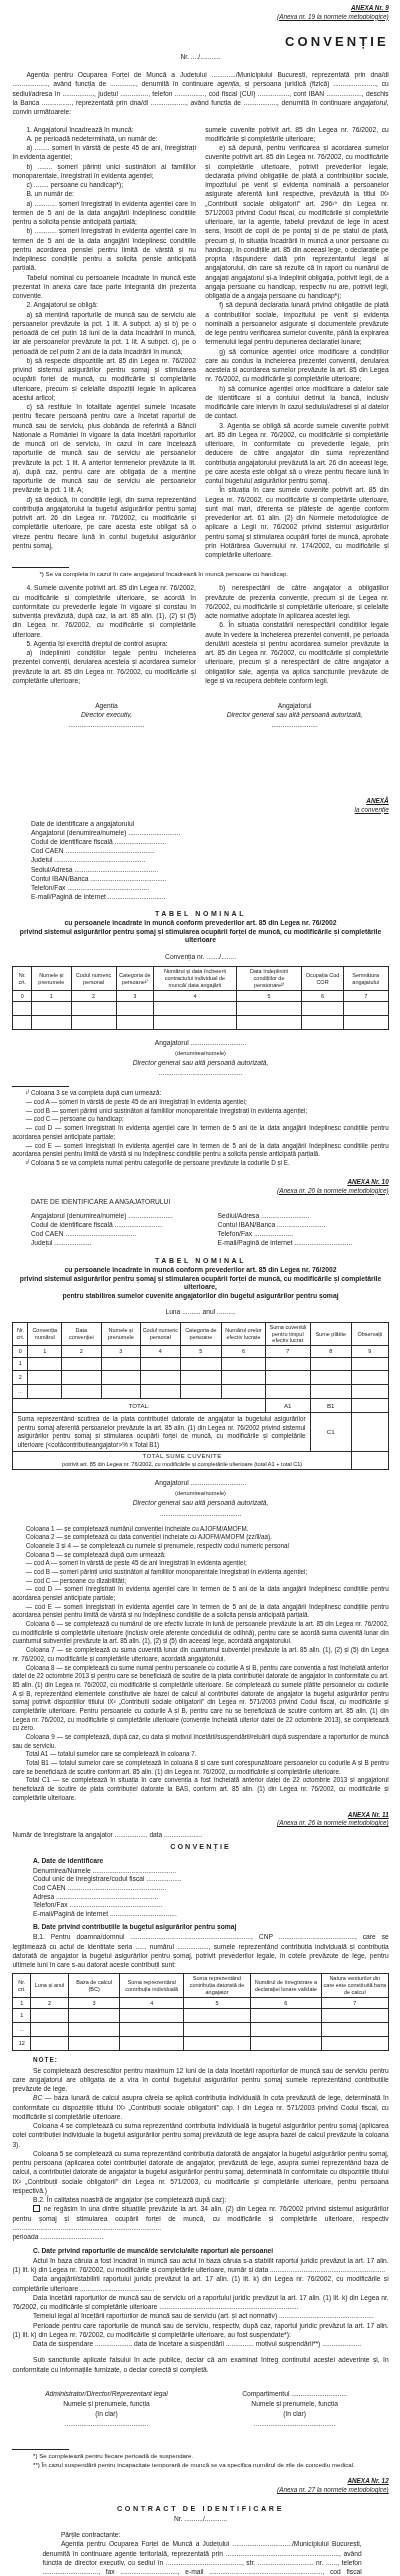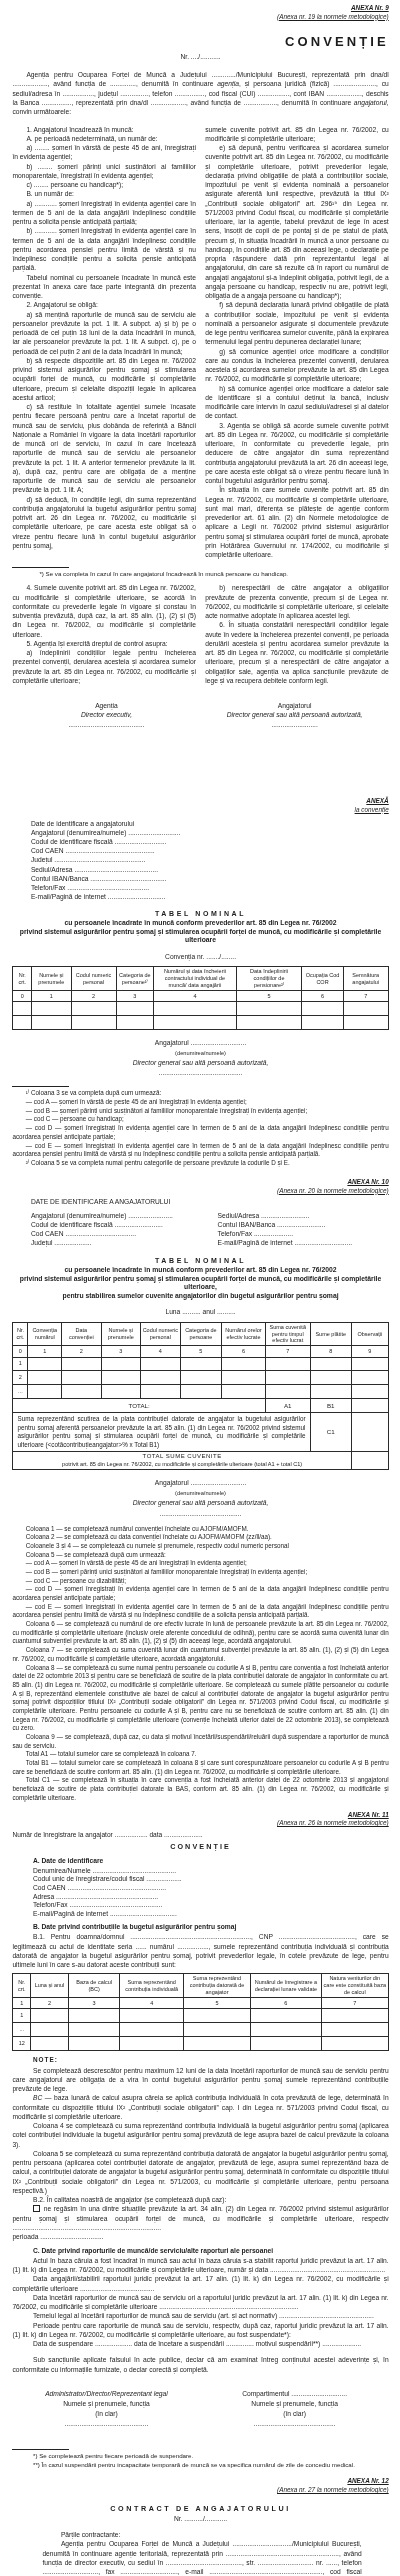--- a/index.html
+++ b/index.html
@@ -495,21 +495,21 @@
   <div class="rule"></div>
   <p class="fn2">*) Se completează pentru fiecare perioadă de suspendare.</p>
   <p class="fn2">**) În cazul suspendării pentru incapacitate temporară de muncă se va specifica numărul de zile de concediu medical.</p>
 
   <div class="sp16"></div>
 
   <div class="tag">
     <div class="tb">ANEXA Nr. 12</div>
     <div class="ts">(Anexa nr. 27 la normele metodologice)</div>
   </div>
-  <div class="ctitle">CONTRACT DE ANGAJATORULUI</div>
+  <div class="ctitle">CONTRACT DE IDENTIFICARE</div>
   <div class="nr" style="margin-bottom:7.2px">Nr. ........../............</div>
 
   <div class="contract">
     <p>Părțile contractante:</p>
     <p>Agenția pentru Ocuparea Forței de Muncă a Județului ................................/Municipiului București, denumită în continuare agenție teritorială, reprezentată prin ............................................................., având funcția de director executiv, cu sediul în ........................................., str. .............................. nr. ......, telefon .............................., fax ..............................., e-mail ............................................................., cod fiscal ............................................., cont trezorerie ......................................................... .</p>
     <p>Doamna/Domnul ........................................., în calitate de beneficiar, posesor al actului de identitate seria ........ nr. ....................., cod numeric personal ......................................, cu domiciliul/reședința în localitatea .................................. str. ............................... nr. ......., bl. ......., sc. ......, et. ......, ap. ......, județul/sectorul ......................... telefon ........................, care se încadrează în una dintre categoriile prevăzute la art. 5 pct. IV³ din Legea nr. 76/2002 privind sistemul asigurărilor pentru șomaj și stimularea ocupării forței de muncă, cu modificările și completările ulterioare:</p>
 
   </div>
 
 </div>

